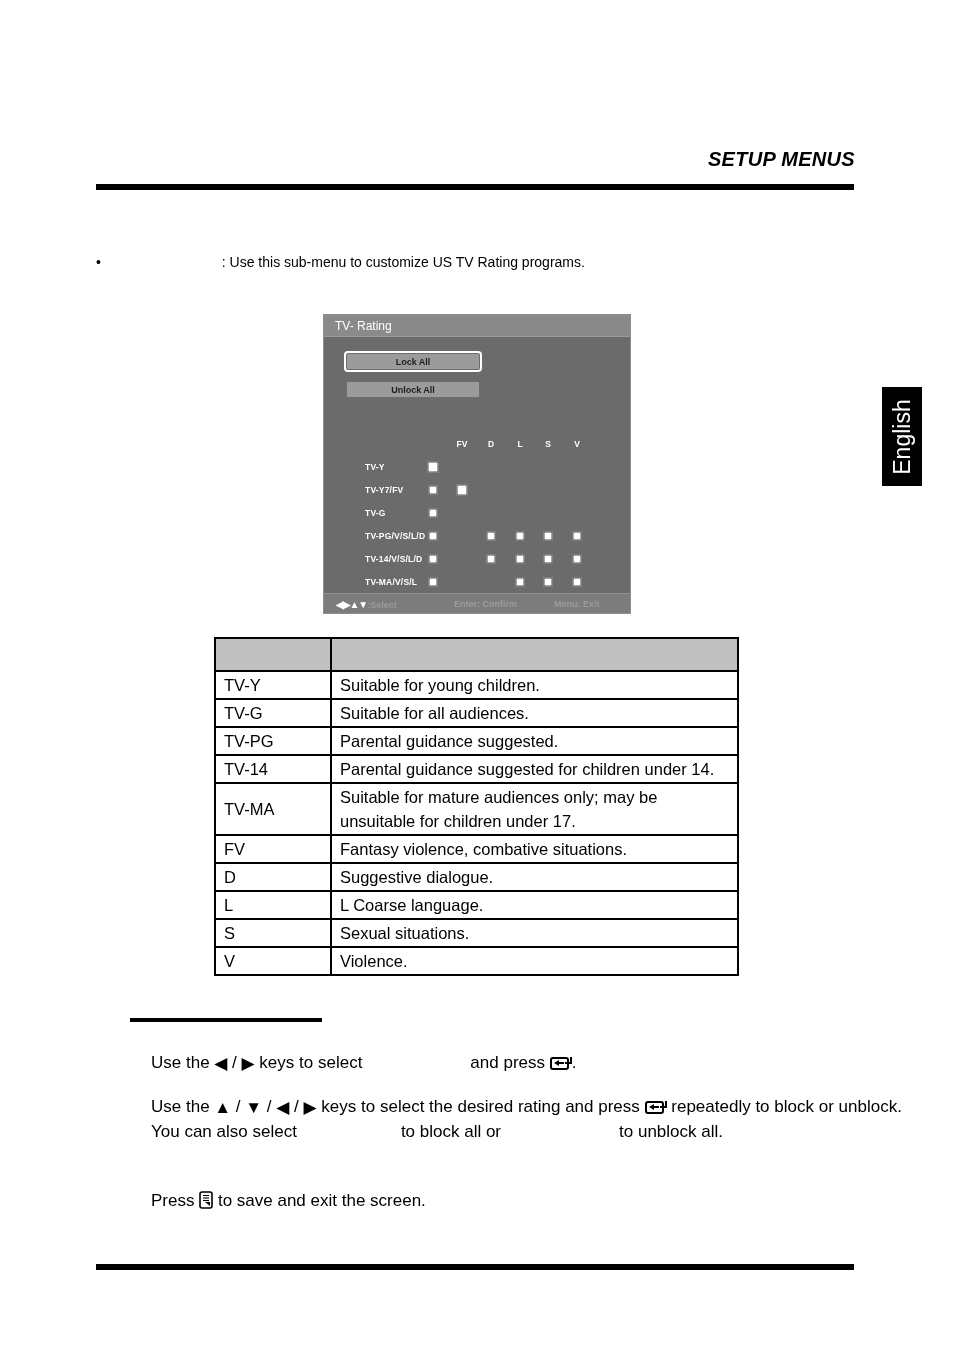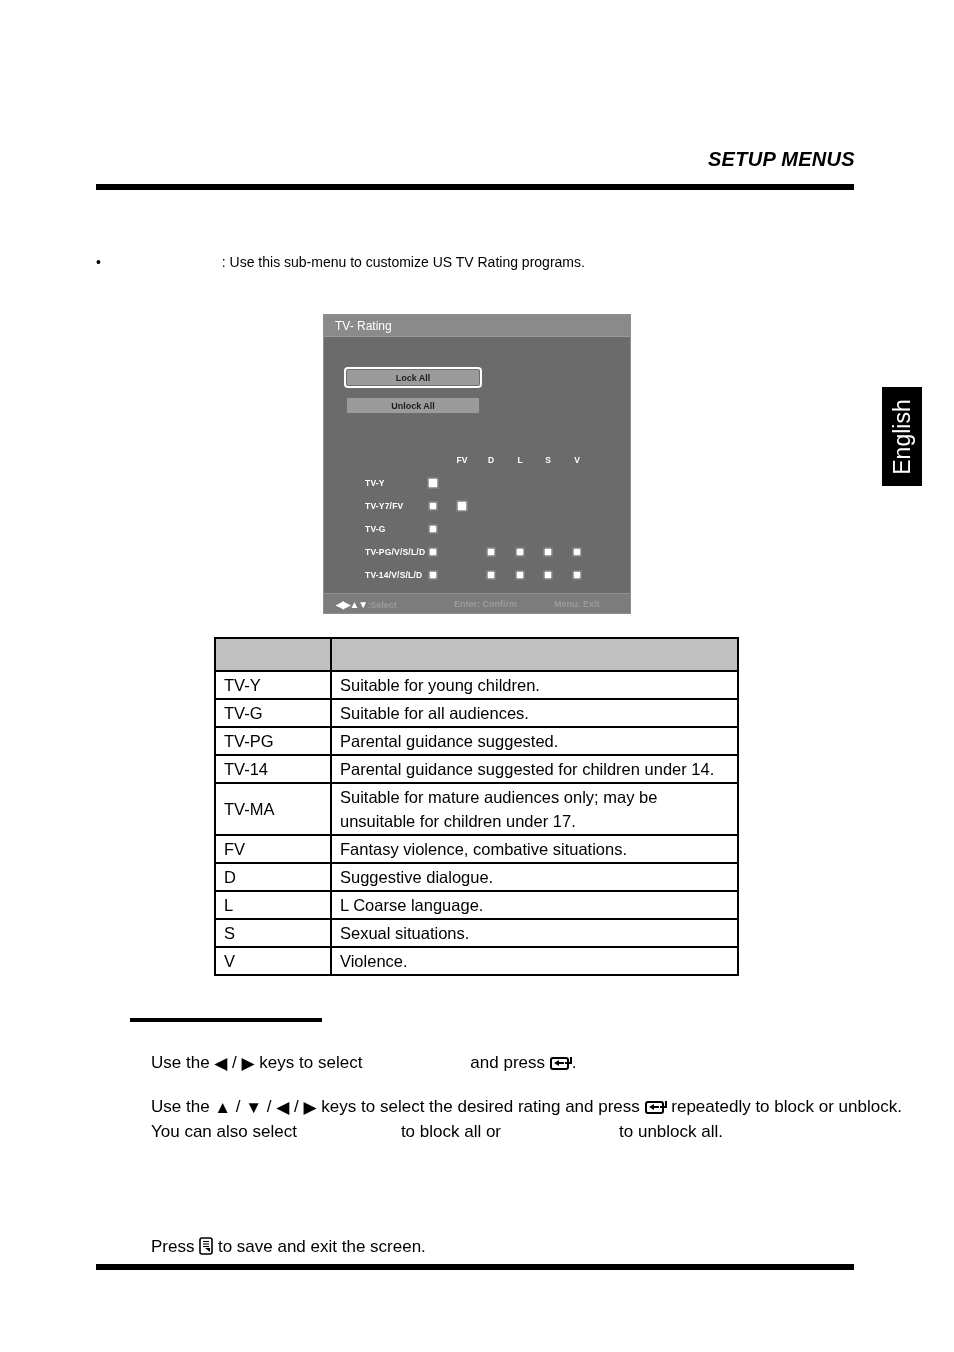--- a/index.html
+++ b/index.html
@@ -98,21 +98,20 @@
     box-sizing: border-box;
   }
   #osd-title-text {
     font-size: 12px;
     font-weight: normal;
     color: #ffffff;
   }
   #osd-body {
     position: relative;
     height: 255px;
-    margin-top: 16px;
   }
   .osd-btn {
     position: absolute;
     left: 22px;
     width: 134px; height: 17px;
     background: #9b9b9b;
     border: 1px solid #6d6d6d;
     box-sizing: border-box;
     display: flex;
     align-items: center;
@@ -233,21 +232,21 @@
     background: #000;
   }
   .instr {
     position: absolute;
     font-size: 17px;
     line-height: 25px;
     color: #000;
   }
   #instr-1 { left: 151px; top: 1050px; width: 740px; white-space: nowrap; }
   #instr-2 { left: 151px; top: 1094px; width: 760px; }
-  #instr-3 { left: 151px; top: 1188px; width: 500px; white-space: nowrap; margin-top: 46px; }
+  #instr-3 { left: 151px; top: 1188px; width: 500px; white-space: nowrap; }
 
   .gap-mid { display: inline-block; width: 108px; }
   .gap-lock { display: inline-block; width: 104px; }
   .gap-unlock { display: inline-block; width: 118px; }
 
   .arw { font-size: 17px; line-height: 1; display: inline-block; vertical-align: -1px; }
 
   
   .icon-enter {
     display: inline-block;

